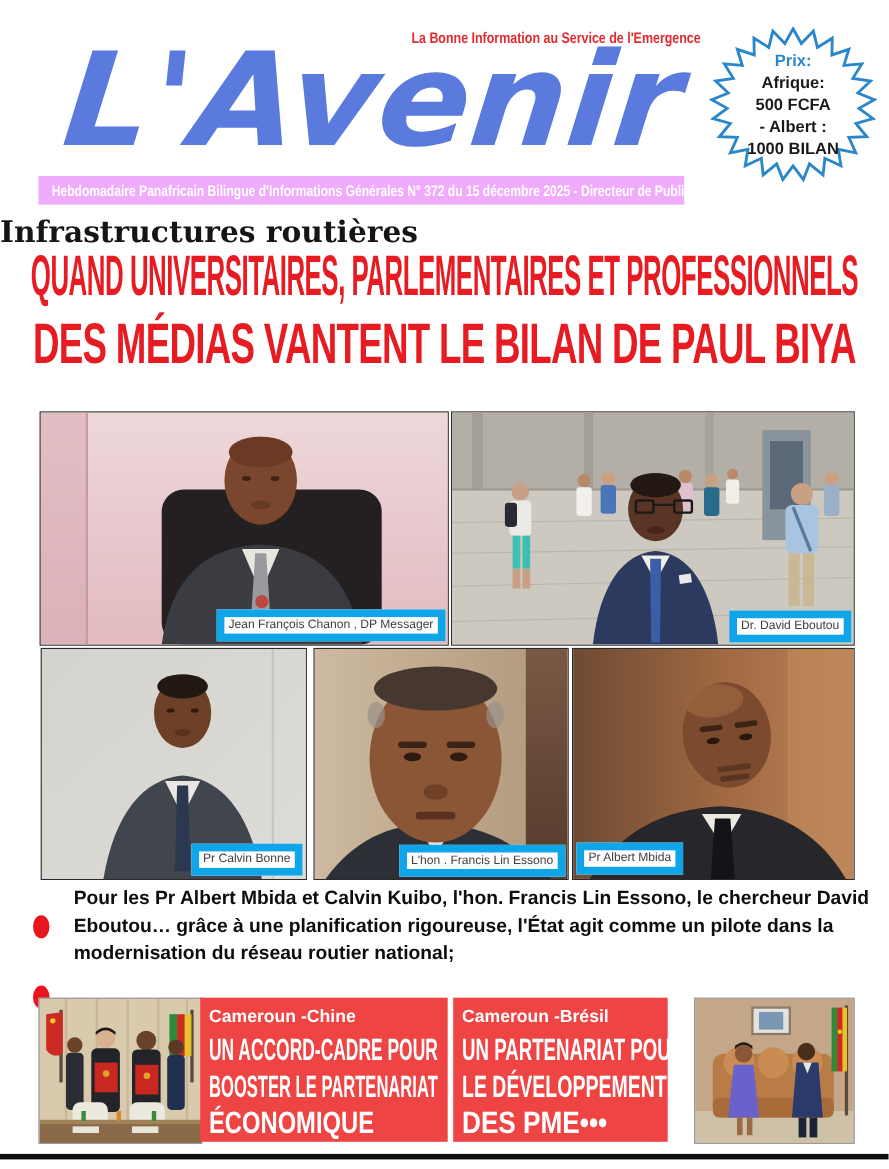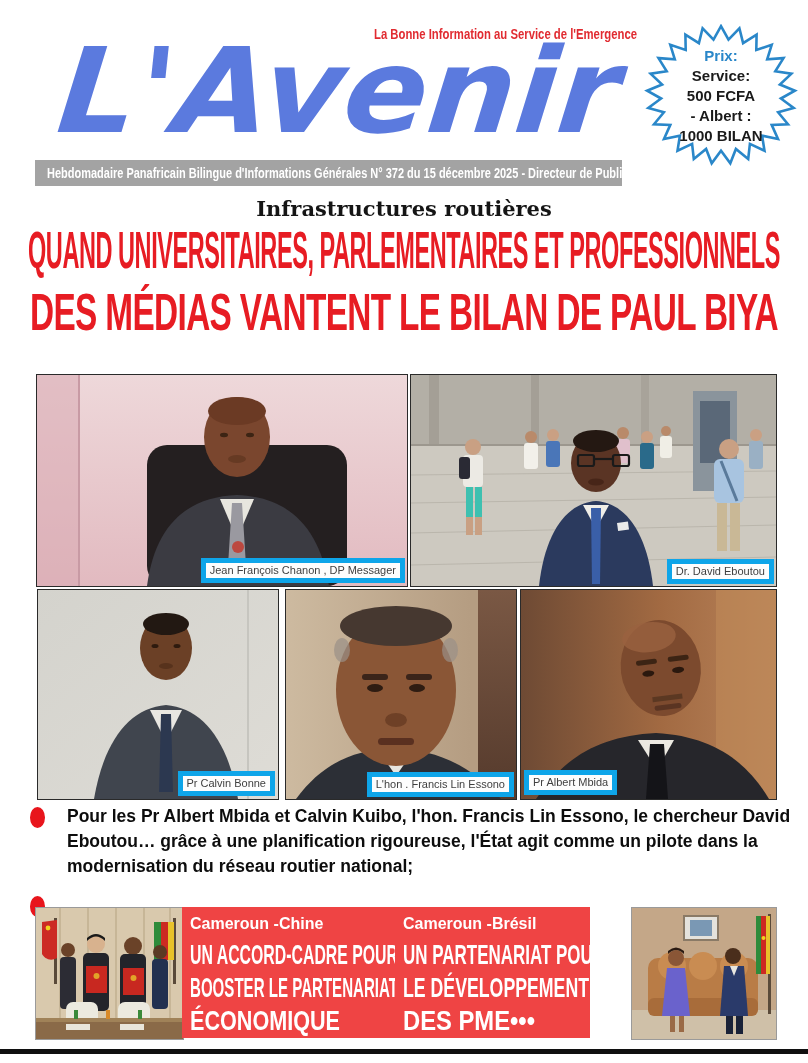--- a/index.html
+++ b/index.html
@@ -13,35 +13,35 @@
   .tagline-svg text { font:bold 14px "Liberation Sans", sans-serif; fill:#e12b31; }
   .logo-svg { position:absolute; left:28px; top:28px; }
   .logo-svg text { font-style:italic; font-weight:700; font-size:118px;
                    font-family:"DejaVu Sans", sans-serif; fill:#5b7ade; }
   .price-badge { position:absolute; left:644px; top:24px; width:154px; height:146px; z-index:5; }
   .price-badge svg { position:absolute; left:0; top:0; }
   .price-text { position:absolute; left:18px; top:20px; width:118px; height:104px;
                 display:flex; flex-direction:column; align-items:center; justify-content:center;
                 text-align:center; font-weight:bold; font-size:15px; line-height:20px; color:#1a1a1a; }
   .price-label { color:#2a87c9; }
-  .info-bar { position:absolute; left:35px; top:160px; width:587px; height:26px; background:#a3a3a3; }
+  .info-bar { position:absolute; left:35px; top:160px; width:587px; height:26px; background:#f0abfc; }
   .info-bar text { font:bold 14px "Liberation Sans", sans-serif; fill:#ffffff; }
   
-  .kicker { position:absolute; left:0; top:196px; width:808px; text-align:center;
-            font-family:"DejaVu Serif", serif; font-weight:bold; font-size:21px; color:#151515; }
+  .kicker { position:absolute; left:0; top:196px; width:808px; 
+            font-family:"DejaVu Serif", serif; font-weight:bold; font-size:27px; color:#151515; }
   .hl-svg { position:absolute; left:25px; }
   .hl-svg text { font:bold 52px "Liberation Sans", sans-serif; fill:#e71c23; letter-spacing:-1px; }
   
   .photo { position:absolute; border:1px solid #2a2a2a; background:#ddd; }
   .photo svg { display:block; }
   .cap { position:absolute; font-size:11px; line-height:15px; color:#3f3f3f;
-         background:#fdfdfd; border:5px solid #0ea5e9; padding:0 4px; white-space:nowrap; }
+         background:#fdfdfd; border:7px solid #0ea5e9; padding:0 4px; white-space:nowrap; }
   
   .bullets { position:absolute; left:22px; top:804px; width:775px; }
-  .bullet-row { display:flex; align-items:flex-start; margin-bottom:14px; }
+  .bullet-row { display:flex; align-items:center; margin-bottom:14px; }
   .dot { flex:0 0 15px; width:15px; height:21px; background:#e8151c; border-radius:50%;
          margin:3px 22px 0 8px; }
   .bullet-row p { margin:0; font-weight:bold; font-size:17.5px; line-height:1.42; color:#0d0d0d; }
   
   .teaser { position:absolute; top:907px; height:131px; background:#ef4444; }
   .teaser .tk { font:bold 16px "Liberation Sans", sans-serif; fill:#ffffff; }
   .teaser .tt { font:bold 28px "Liberation Sans", sans-serif; fill:#ffffff; }
   .mini-photo { position:absolute; top:907px; height:131px; border:1px solid #9a9a9a; background:#cbb; }
   .bottom-rule { position:absolute; left:0; top:1049px; width:808px; height:5px; background:#101010; }
 </style>
@@ -60,21 +60,21 @@
         <text x="300" y="104" text-anchor="middle" textLength="560" lengthAdjust="spacingAndGlyphs">L'Avenir</text>
       </g>
     </svg>
 
     <div class="price-badge">
       <svg width="154" height="146" viewBox="0 0 154 146">
         <polygon id="star-poly" points="77.0,2.2 84.5,15.6 95.4,4.3 99.1,19.1 112.6,10.7 112.3,25.9 127.7,20.8 123.2,35.4 139.5,34.1 131.3,47.2 147.4,49.7 135.9,60.5 150.9,66.7 136.9,74.5 149.7,83.9 134.1,88.2 144.0,100.3 127.7,100.9 134.0,114.9 118.1,111.7 120.5,126.7 105.9,119.9 104.2,135.0 91.9,125.0 86.3,139.3 77.0,126.8 67.7,139.3 62.1,125.0 49.8,135.0 48.1,119.9 33.5,126.7 35.9,111.7 20.0,114.9 26.3,100.9 10.0,100.3 19.9,88.2 4.3,83.9 17.1,74.5 3.1,66.7 18.1,60.5 6.6,49.7 22.7,47.2 14.5,34.1 30.8,35.4 26.3,20.8 41.7,25.9 41.4,10.7 54.9,19.1 58.6,4.3 69.5,15.6" fill="#ffffff" stroke="#2a87c9" stroke-width="2.6"></polygon>
       </svg>
       <div class="price-text">
         <div class="price-label">Prix:</div>
-        <div>Service:</div>
+        <div>Afrique:</div>
         <div>500 FCFA</div>
         <div>- Albert :</div>
         <div>1000 BILAN</div>
       </div>
     </div>
 
     <div class="info-bar">
       <svg width="737" height="26">
         <text x="368" y="18" text-anchor="middle" textLength="712" lengthAdjust="spacingAndGlyphs">Hebdomadaire Panafricain Bilingue d'Informations Générales N° 372 du 15 décembre 2025 - Directeur de Publication : Zéphirin KOLOKO</text>
       </svg>
@@ -317,21 +317,21 @@
 
   <div class="teaser" style="left:182px; width:225px">
     <svg width="225" height="131" viewBox="0 0 225 131">
       <text class="tk" x="8" y="22">Cameroun -Chine</text>
       <text class="tt" x="8" y="57" textLength="208" lengthAdjust="spacingAndGlyphs">UN ACCORD-CADRE POUR</text>
       <text class="tt" x="8" y="90" textLength="208" lengthAdjust="spacingAndGlyphs">BOOSTER LE PARTENARIAT</text>
       <text class="tt" x="8" y="123" textLength="150" lengthAdjust="spacingAndGlyphs">ÉCONOMIQUE</text>
     </svg>
   </div>
 
-  <div class="teaser" style="left:395px; width:195px">
+  <div class="teaser" style="left:412px; width:195px">
     <svg width="221" height="131" viewBox="0 0 221 131">
       <text class="tk" x="8" y="22">Cameroun -Brésil</text>
       <text class="tt" x="8" y="57" textLength="202" lengthAdjust="spacingAndGlyphs">UN PARTENARIAT POUR</text>
       <text class="tt" x="8" y="90" textLength="186" lengthAdjust="spacingAndGlyphs">LE DÉVELOPPEMENT</text>
       <text class="tt" x="8" y="123" textLength="132" lengthAdjust="spacingAndGlyphs">DES PME•••</text>
     </svg>
   </div>
 
   <figure class="mini-photo" style="left:631px; width:144px; margin:0">
     <svg width="144" height="131" viewBox="0 0 144 131">

